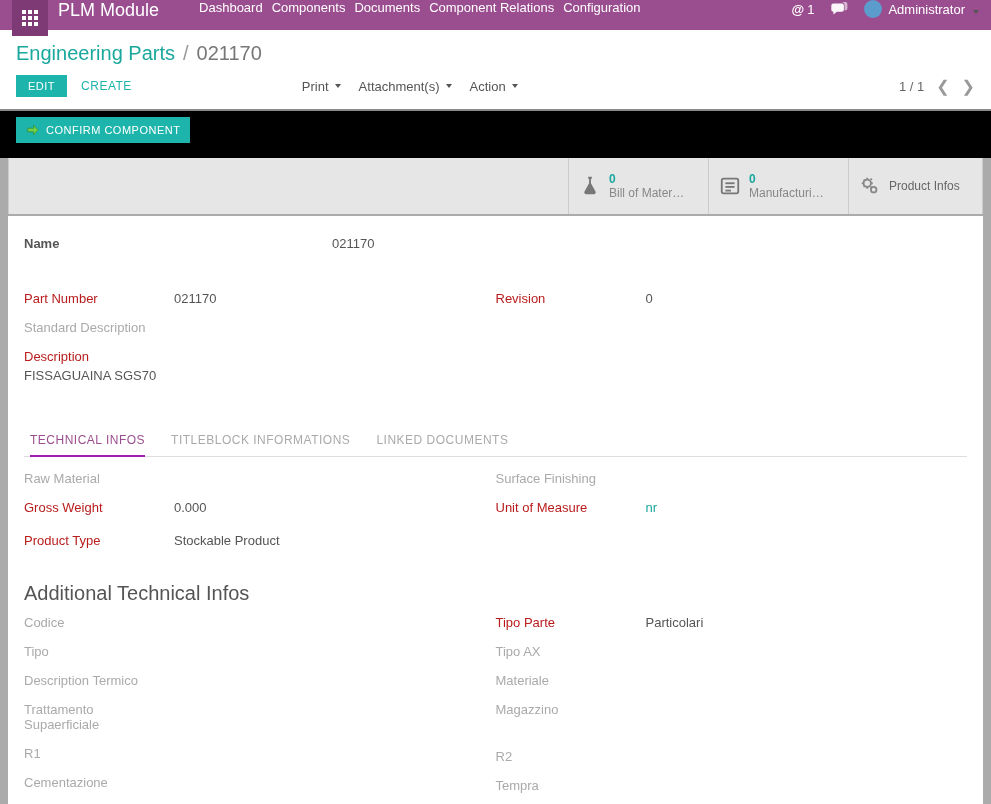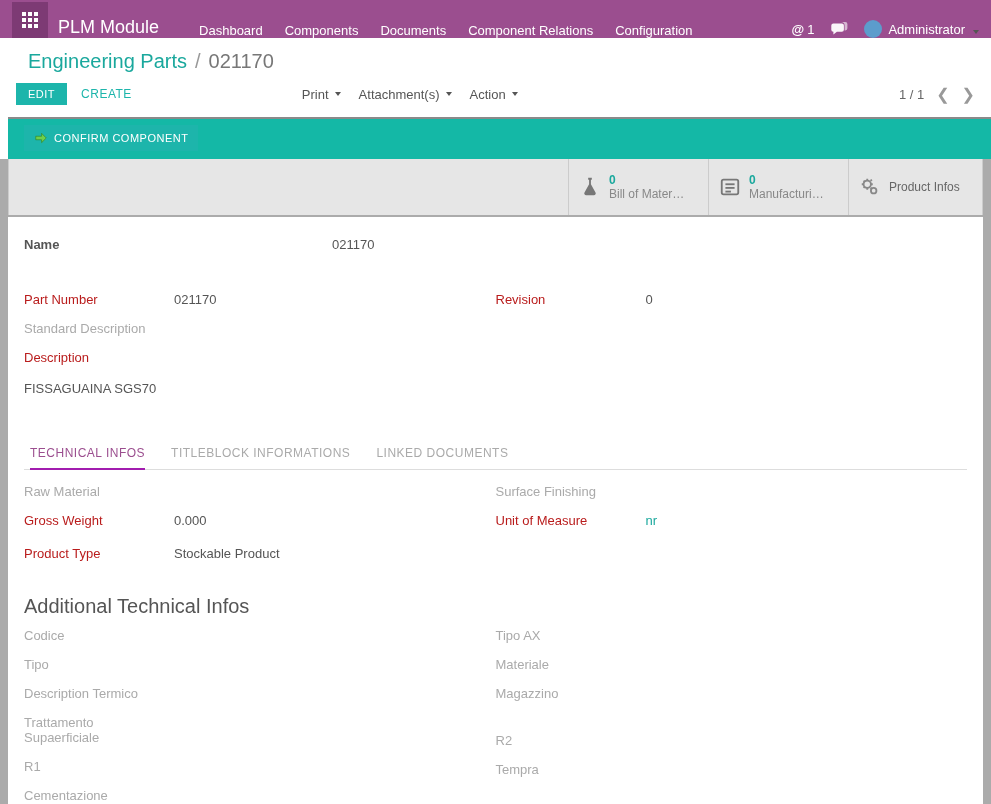--- a/index.html
+++ b/index.html
@@ -1,47 +1,47 @@
 <!DOCTYPE html>
 <html><head>
 <meta charset="utf-8">
 <style>
 * { box-sizing: border-box; margin: 0; padding: 0; }
 body { font-family: -apple-system, BlinkMacSystemFont, "Segoe UI", Arial, sans-serif; font-size: 13px; color: #4c4c4c; background: #fff; }
 
 
-.navbar { background: #9b4e8f; color: #fff; height: 38px; display: flex; align-items: flex-end; padding: 0 12px; }
+.navbar { background: #9b4e8f; color: #fff; height: 30px; display: flex; align-items: flex-start; padding: 0 12px; }
 .navbar .apps-btn { background: #7d3a74; width: 36px; height: 36px; display: flex; align-items: center; justify-content: center; margin-right: 10px; cursor: pointer; }
 .navbar .apps-btn svg { fill: #fff; }
 .navbar .brand { font-size: 18px; font-weight: 400; margin-right: 40px; }
-.navbar .nav-menu { display: flex; gap: 22px; flex: 1; }
+.navbar .nav-menu { display: flex; gap: 9px; flex: 1; }
 .navbar .nav-menu span { font-size: 13px; cursor: pointer; }
 .navbar .right { display: flex; align-items: center; gap: 16px; }
 .navbar .right .msg-badge { display: flex; align-items: center; gap: 3px; }
 .navbar .user-area { display: flex; align-items: center; gap: 6px; }
 .navbar .avatar { width: 18px; height: 18px; background: #5c9ccc; border-radius: 50%; display:inline-block; }
 
 
-.head-row { padding: 12px 28px 6px; display: flex; align-items: flex-start; }
+.head-row { padding: 12px 16px 6px; display: flex; align-items: flex-start; }
 .head-row .bc-link { color: #1aa89d; font-size: 20px; cursor: pointer; }
 .head-row .bc-sep { color: #999; margin: 0 8px; font-size: 20px; }
 .head-row .bc-cur { color: #777; font-size: 20px; }
 
 
 .action-bar { padding: 4px 16px 12px; display: flex; align-items: center; }
 .btn-edit { background: #1db5ab; color: #fff; border: none; padding: 5px 12px; font-size: 11px; letter-spacing: 0.5px; cursor: pointer; margin-right: 14px; }
 .btn-create { color: #1db5ab; background: none; border: none; font-size: 12px; letter-spacing: 0.5px; cursor: pointer; }
 .action-bar .mid { margin-left: 170px; display: flex; gap: 18px; }
 .drop { color: #555; cursor: pointer; font-size: 13px; display: inline-flex; align-items: center; gap: 4px; }
 .caret::after { content: ""; border-top: 4px solid #555; border-left: 3px solid transparent; border-right: 3px solid transparent; display: inline-block; margin-left: 2px; }
 .pager { margin-left: auto; display: flex; align-items: center; gap: 12px; color: #666; }
 .pager .arrow { color: #999; cursor: pointer; font-size: 16px; }
 
 
-.status-bar { background: #14b8a6; padding: 6px 16px 8px; border-top: 2px solid #8a8a8a; margin-left: 8px; }
+.status-bar { background: #000000; padding: 6px 16px 15px; border-top: 2px solid #8a8a8a; }
 .btn-confirm { background: #1db5ab; color: #fff; border: none; padding: 6px 10px; font-size: 11px; letter-spacing: 0.5px; cursor: pointer; display: inline-flex; align-items: center; gap: 6px; }
 .arrow-icon { display:inline-flex; }
 
 
 .stat-row-outer { background: #ababab; padding: 0 0 2px 0;}
 .stat-row { background: #e6e6e6; height: 56px; display: flex; margin: 0 8px; border-left:1px solid #ccc; border-right:1px solid #ccc;}
 .stat-row .spacer { flex: 1; }
 .stat-btn { border-left: 1px solid #ccc; width: 140px; display: flex; align-items: center; padding: 0 10px; gap: 8px; cursor: pointer; }
 .stat-btn .icon { color: #888; }
 .stat-btn .txt { display: flex; flex-direction: column; line-height: 1.2; overflow:hidden; }
@@ -199,21 +199,21 @@
 
   <div class="two-col">
     <div class="col">
       <div class="field-row">
         <span class="lbl">Part Number</span>
         <span class="val">021170</span>
       </div>
       <div class="field-row">
         <span class="lbl muted">Standard Description</span>
       </div>
-      <div class="field-row" style="margin-bottom:16px;">
+      <div class="field-row" style="margin-bottom:4px;">
         <span class="lbl">Description</span>
       </div>
       <div class="field-row">
         <span class="val">FISSAGUAINA SGS70</span>
       </div>
     </div>
     <div class="col">
       <div class="field-row">
         <span class="lbl">Revision</span>
         <span class="val">0</span>
@@ -270,20 +270,24 @@
           </div>
       <div class="field-row">
             <span class="lbl muted">R1</span>
           </div>
       <div class="field-row">
             <span class="lbl muted">Cementazione</span>
           </div>
     </div>
     <div class="col">
       <div class="field-row">
+        <span class="lbl">Tipo Parte</span>
+        <span class="val">Particolari</span>
+      </div>
+      <div class="field-row">
             <span class="lbl muted">Tipo AX</span>
           </div>
       <div class="field-row">
             <span class="lbl muted">Materiale</span>
           </div>
       <div class="field-row" style="margin-bottom:32px;">
             <span class="lbl muted">Magazzino</span>
           </div>
       <div class="field-row">
             <span class="lbl muted">R2</span>

